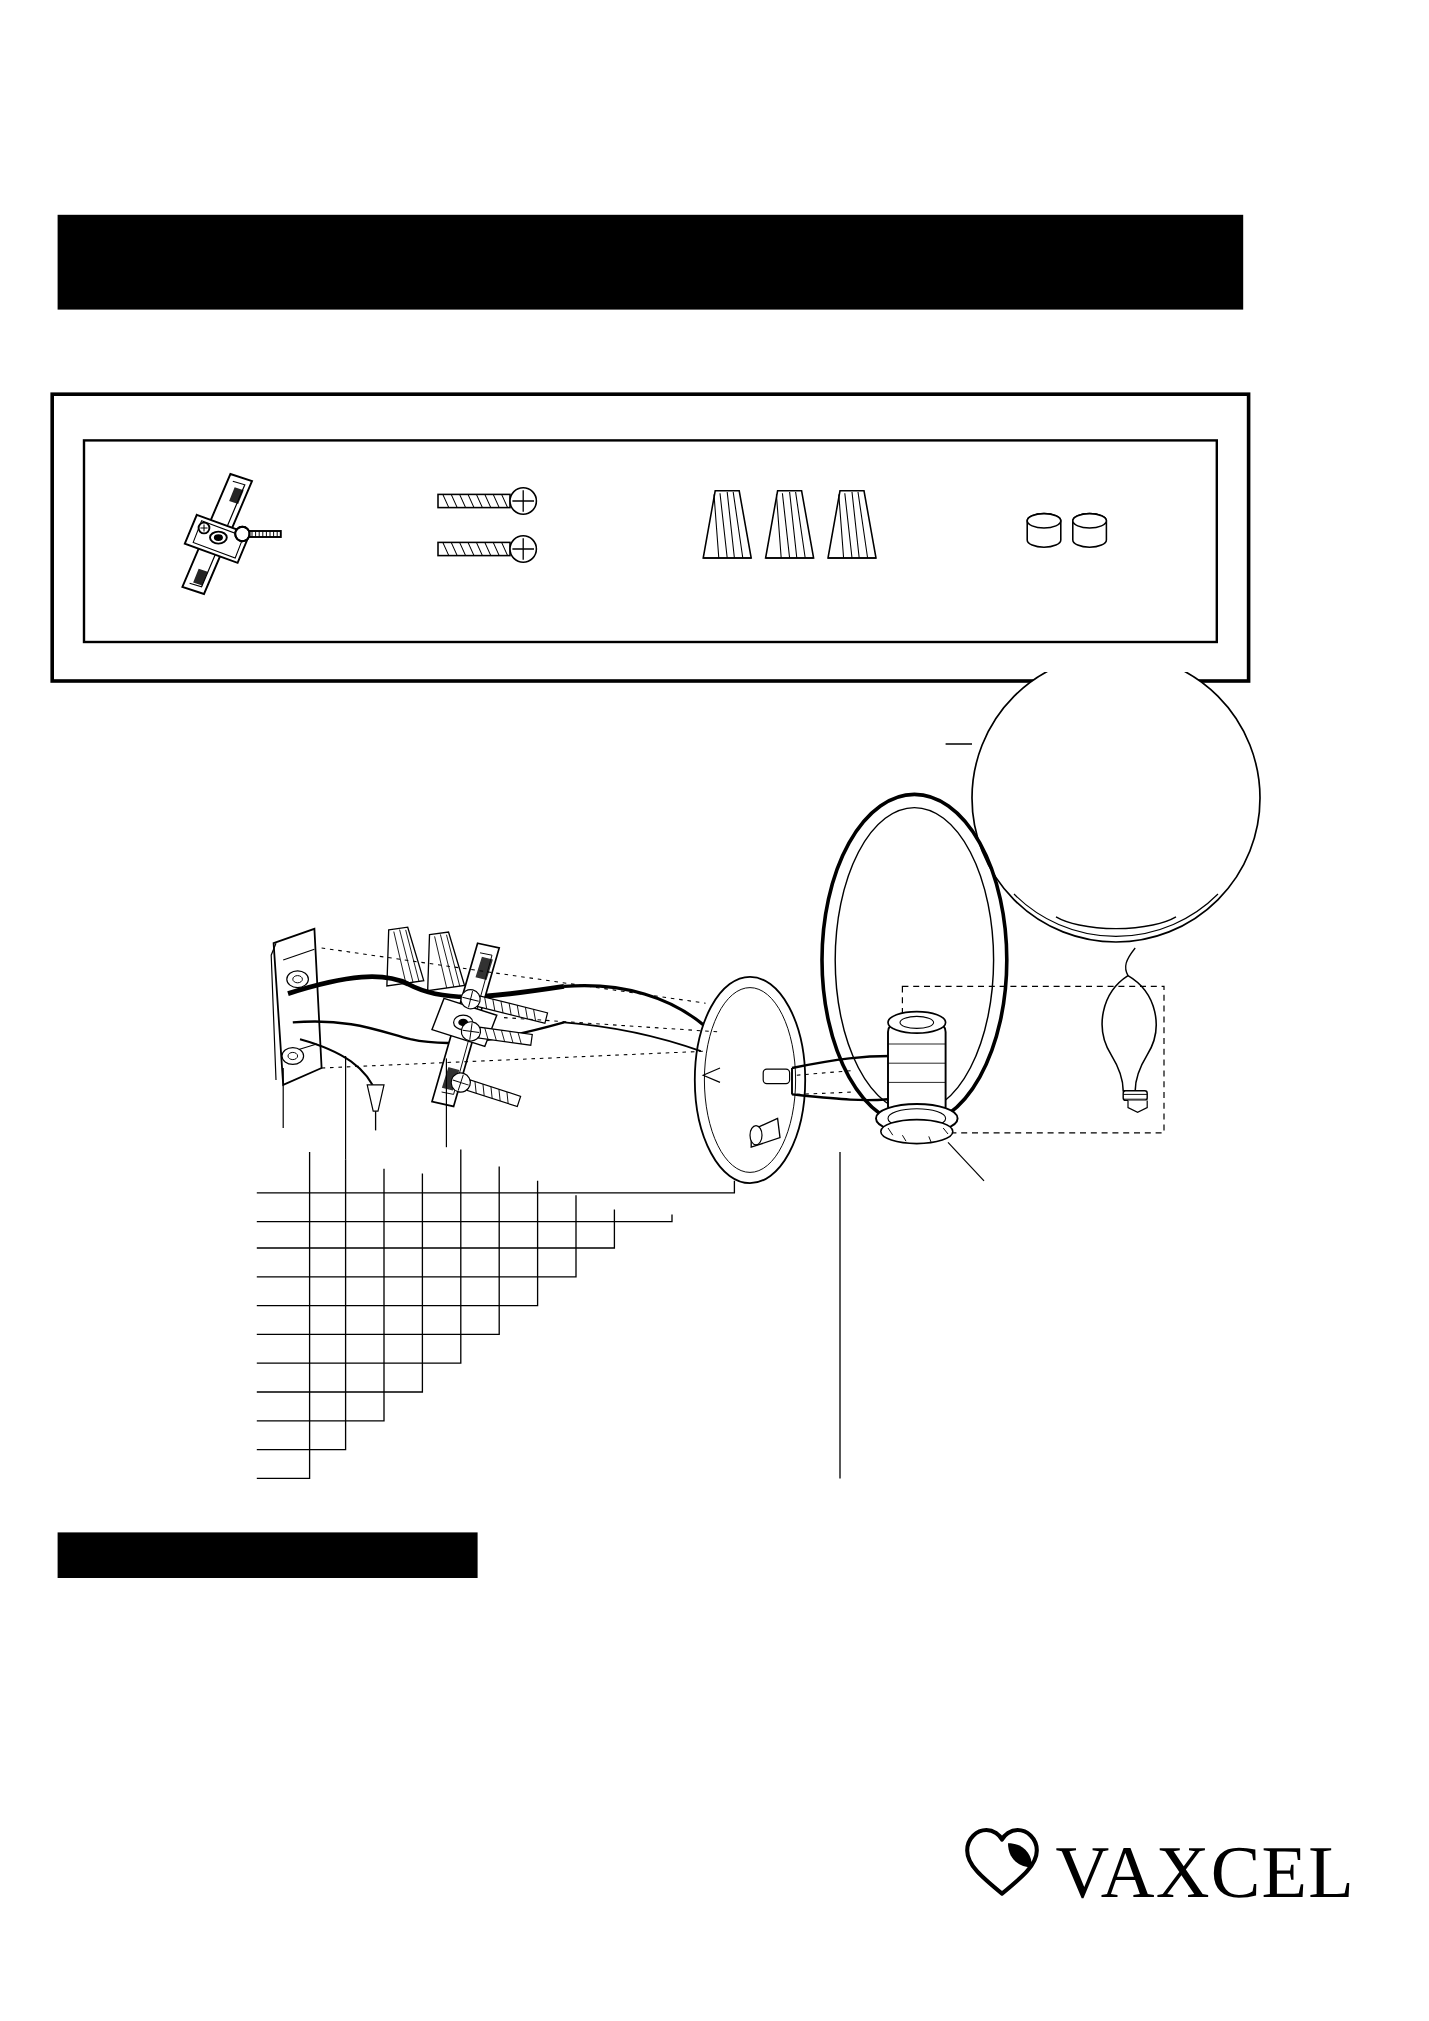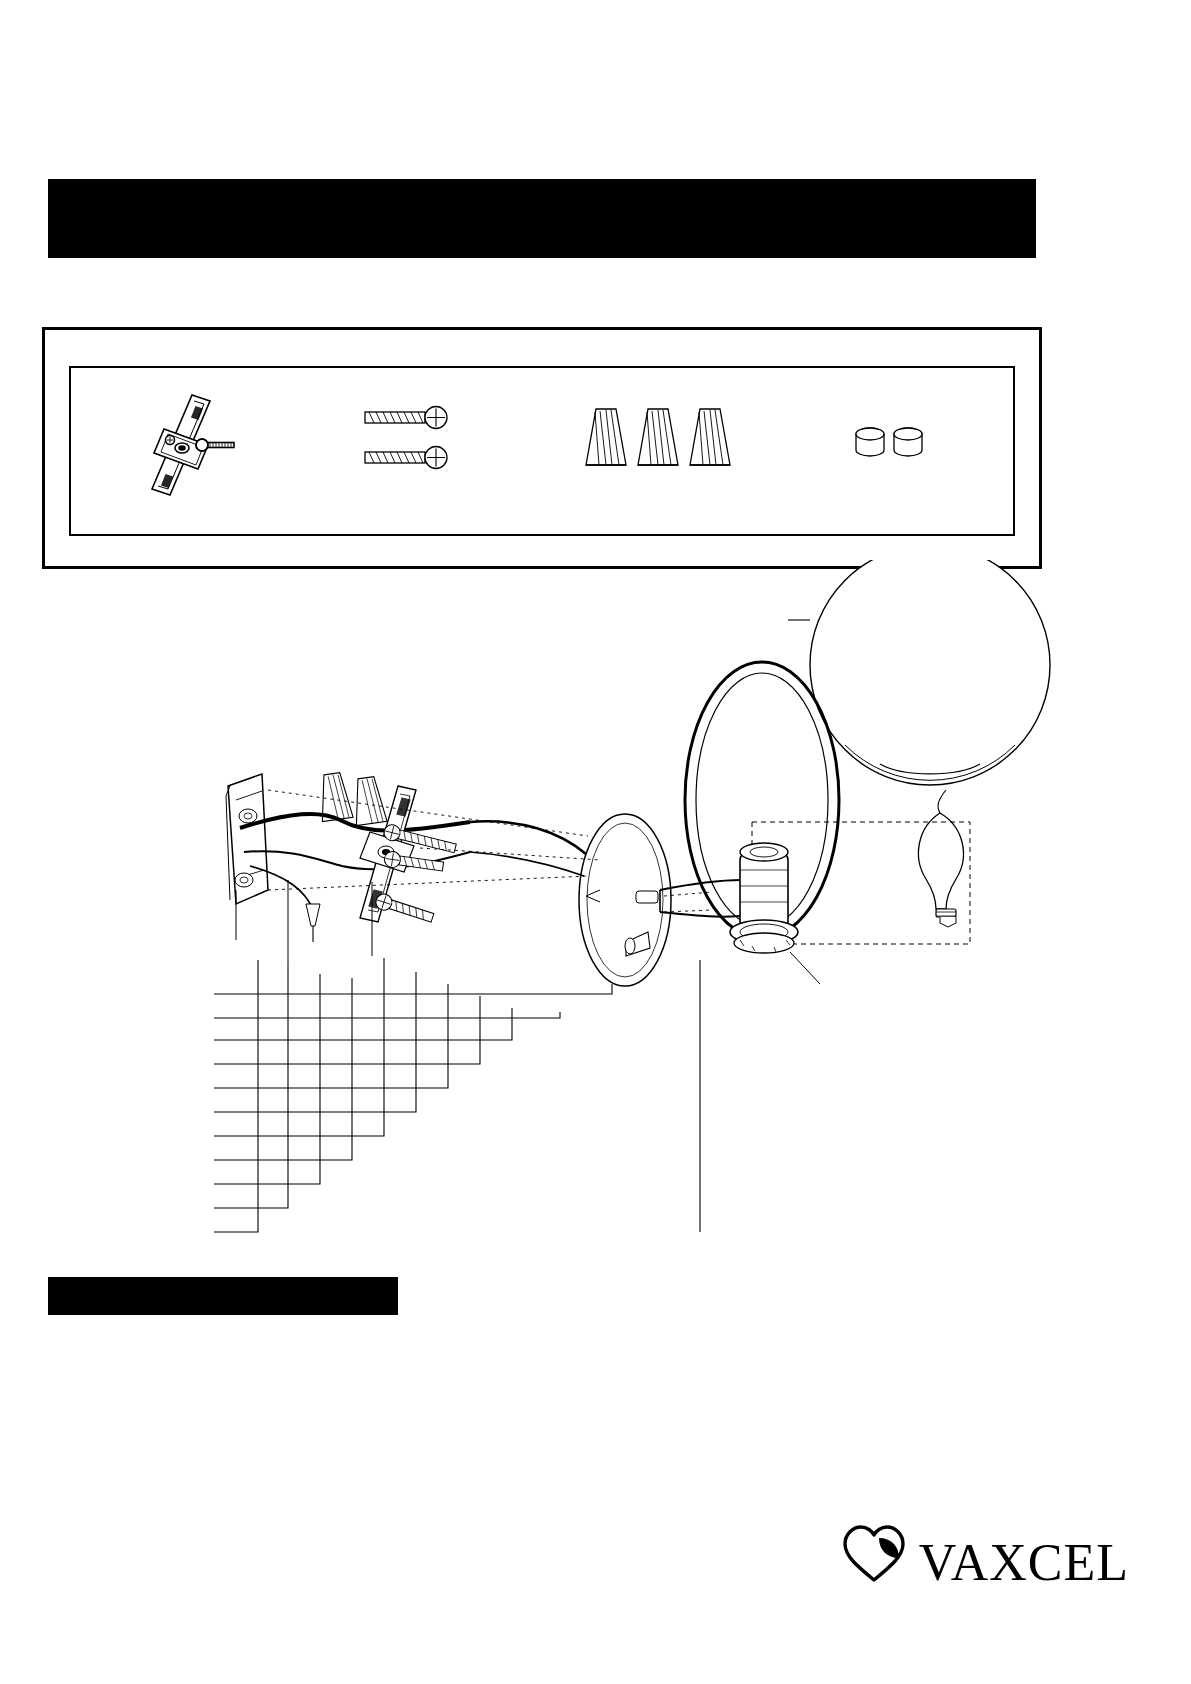--- a/index.html
+++ b/index.html
@@ -117,21 +117,21 @@
   .brand {
     position: absolute;
     right: 62px;
     bottom: 92px;
     display: flex;
     align-items: center;
     gap: 10px;
   }
   .brand-name {
     font-family: "Liberation Serif", serif;
-    font-size: 52px;
+    font-size: 62px;
     letter-spacing: 1px;
     line-height: 1;
     margin-top: 12px;
   }
 
   .page-num {
     position: absolute;
     left: 48px;
     bottom: 36px;
     font-size: 11px;

